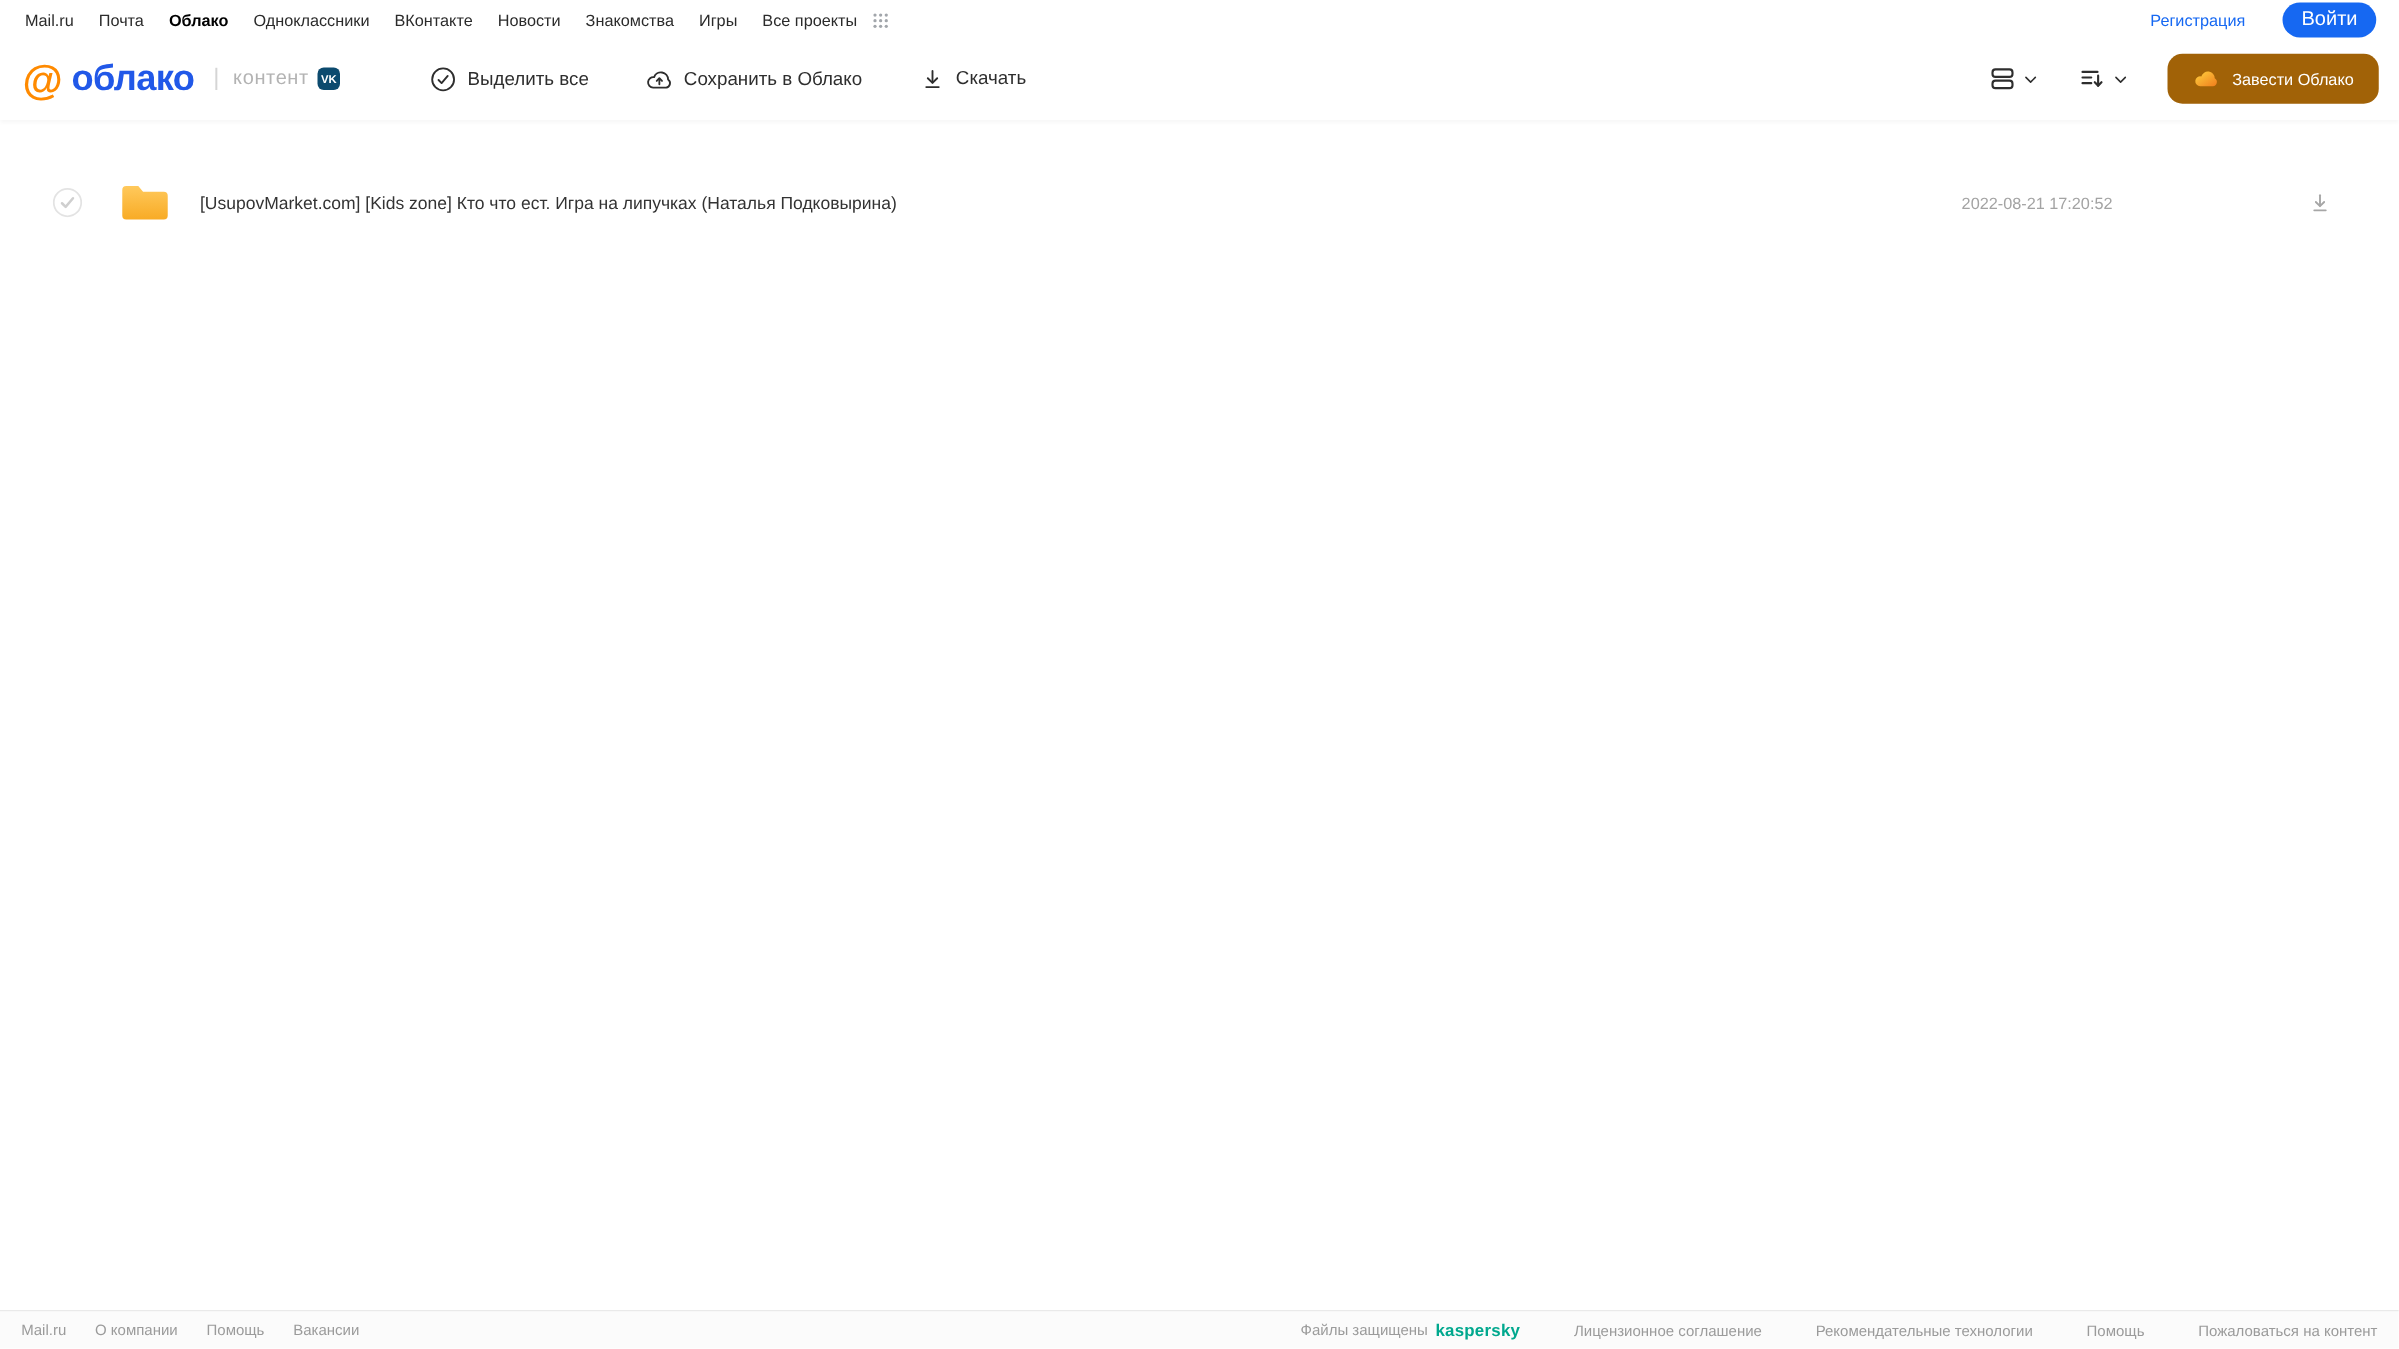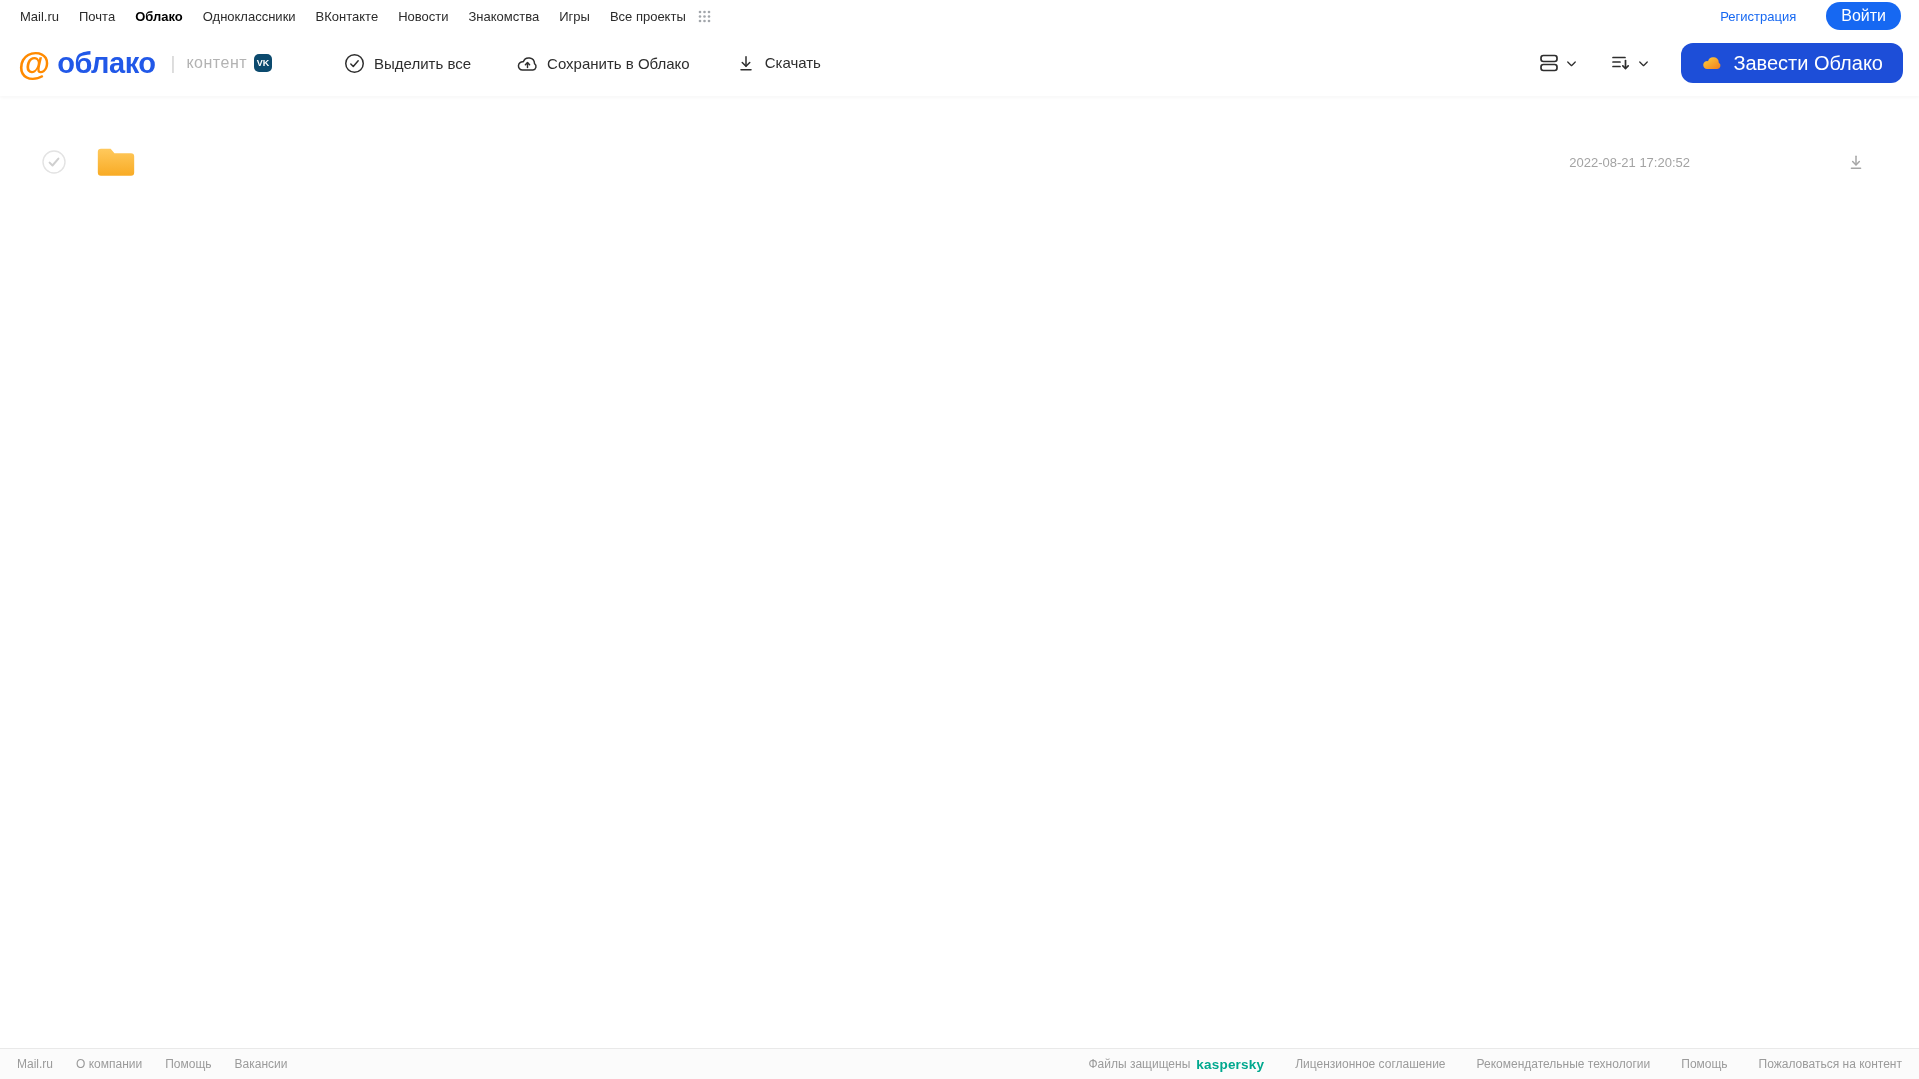--- a/index.html
+++ b/index.html
@@ -22,37 +22,37 @@
   .logo-text{font-size:29px;font-weight:bold;color:#2158e8;letter-spacing:-.5px}
   .logo-sep{color:#d5d5d5;font-size:19px;font-weight:300;margin:0 11px 0 15px}
   .logo-project{color:#b3b3b3;font-size:16px;letter-spacing:.5px}
   .vk-badge{width:18px;height:18px;background:#0c4a6e;border-radius:5px;color:#fff;font-size:9px;font-weight:bold;display:inline-flex;align-items:center;justify-content:center;margin-left:7px}
 
   .toolbar{display:flex;align-items:flex-start;gap:46px;margin-left:72px}
   .tool{display:flex;align-items:center;gap:9px;font-size:15px;color:#2e2e2e;cursor:pointer;white-space:nowrap}
 
   .right-controls{margin-left:auto;display:flex;align-items:center}
   .icon-group{display:flex;align-items:center;gap:3px;margin-right:30px;cursor:pointer}
-  .create-btn{display:flex;align-items:center;gap:10px;background:#1d4ed8;color:#fff;font-size:20px;border:none;border-radius:12px;height:40px;padding:0 20px;font-family:inherit;cursor:pointer}
+  .create-btn{display:flex;align-items:center;gap:10px;background:#a16207;color:#fff;font-size:13px;border:none;border-radius:12px;height:40px;padding:0 20px;font-family:inherit;cursor:pointer}
 
   
   .main{padding:0 20px}
   .page-title{margin-top:32px;font-size:21px;font-weight:400;color:#1f1f1f}
   .file-row{margin-top:42px;display:flex;align-items:center;height:48px;padding:0 33px 0 10px}
   .row-check{margin-left:12px;cursor:pointer;display:inline-flex}
   .folder-icon{margin-left:30px;display:inline-flex;cursor:pointer}
   .file-name{margin-left:24px;font-size:14px;color:#333;cursor:pointer}
   .file-date{margin-left:auto;font-size:13px;color:#a3a3a3;white-space:nowrap}
   .row-download{margin-left:156px;cursor:pointer;display:inline-flex}
 
   
   .footer{position:absolute;left:0;right:0;bottom:0;height:31px;border-top:1px solid #e9e9e9;background:#fbfbfb;display:flex;align-items:center;padding:0 17px;font-size:12px;color:#9b9b9b}
   .f-left{display:flex;gap:23px}
   .f-link{cursor:pointer;white-space:nowrap}
-  .f-right{margin-left:auto;display:flex;gap:31px;align-items:flex-start}
+  .f-right{margin-left:auto;display:flex;gap:43px;align-items:flex-end}
   .f-protect{display:flex;align-items:center;cursor:pointer}
   .kasp{color:#00a88e;font-weight:bold;font-size:13.5px;margin-left:6px;letter-spacing:.2px}
 </style>
 </head>
 <body>
 
 <nav class="topnav">
   <span class="tn-item">Mail.ru</span>
   <span class="tn-item">Почта</span>
   <span class="tn-item active">Облако</span>
@@ -176,20 +176,21 @@
       <svg width="40" height="34" viewBox="0 0 44 36">
         <defs>
           <linearGradient id="folderGrad" x1="0" y1="0" x2="0" y2="1">
             <stop offset="0" stop-color="#ffc95c"></stop>
               <stop offset="1" stop-color="#f8ab25"></stop>
           </linearGradient>
         </defs>
         <path fill="url(#folderGrad)" d="M2 7a3.5 3.5 0 0 1 3.5-3.5h10.6l4.2 5H38.5A3.5 3.5 0 0 1 42 12v17.5a3.5 3.5 0 0 1-3.5 3.5h-33A3.5 3.5 0 0 1 2 29.5V7z"></path>
       </svg>
     </span>
+    <span class="file-name">[UsupovMarket.com] [Kids zone] Кто что ест. Игра на липучках (Наталья Подковырина)</span>
     <span class="file-date">2022-08-21 17:20:52</span>
     <span class="row-download">
       <svg width="20" height="20" viewBox="0 0 24 24" fill="none" stroke="#a6a6a6" stroke-width="1.8" stroke-linecap="round" stroke-linejoin="round">
         <path d="M12 5v10"></path>
           <path d="M8 11.5l4 4 4-4"></path>
           <path d="M6.5 19.5h11"></path>
       </svg>
     </span>
   </div>
 </main>

